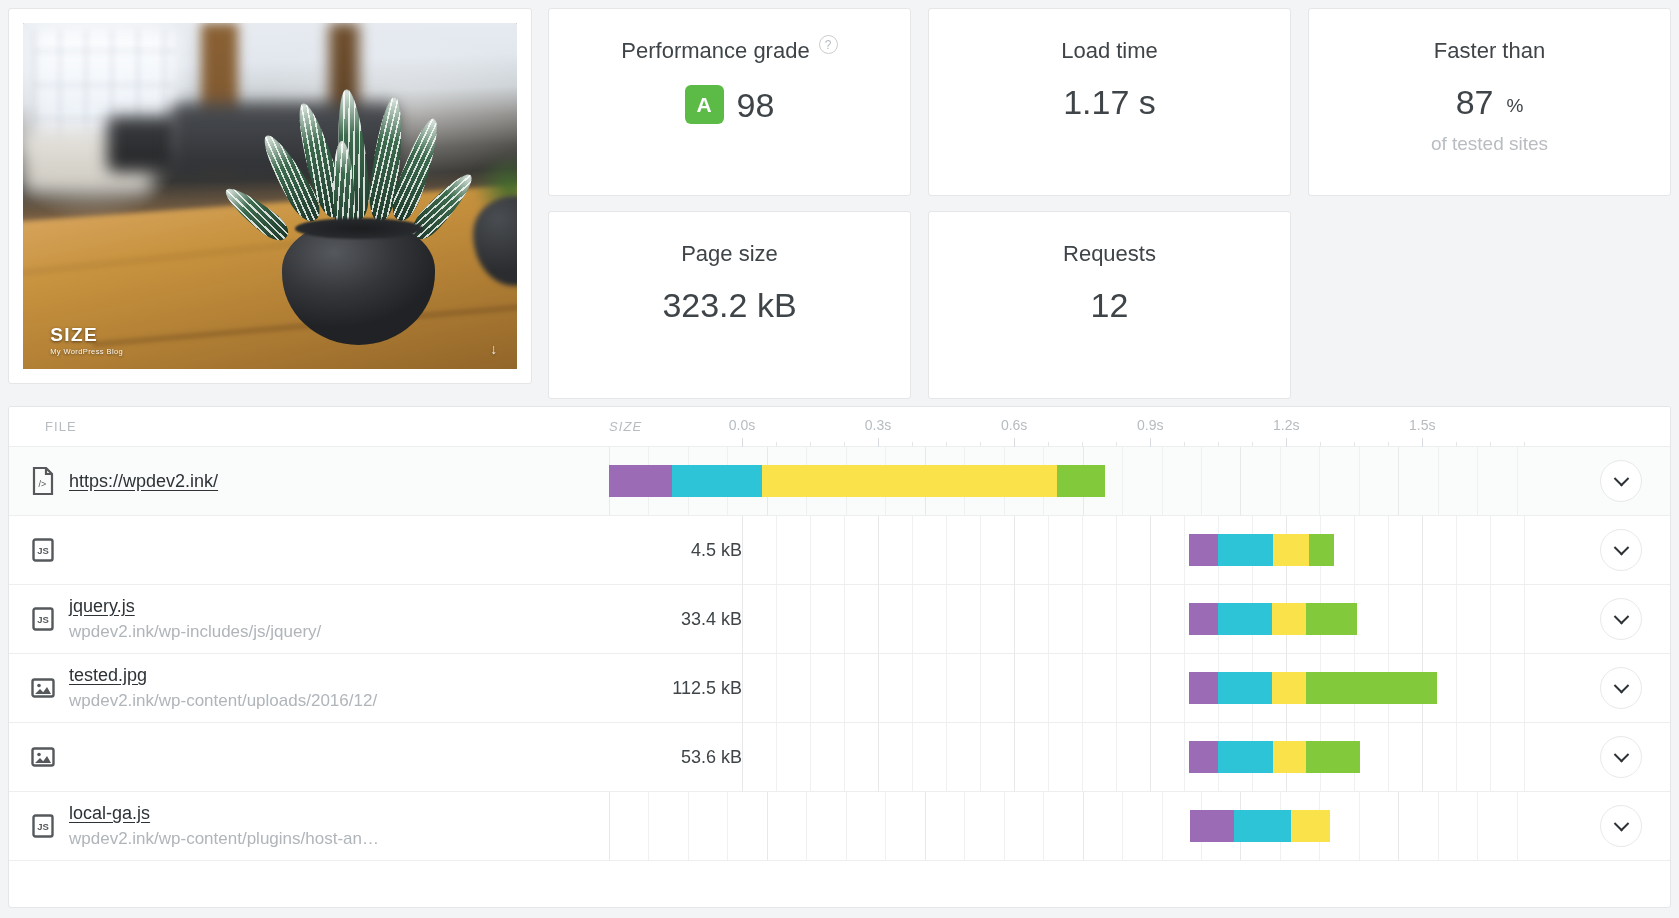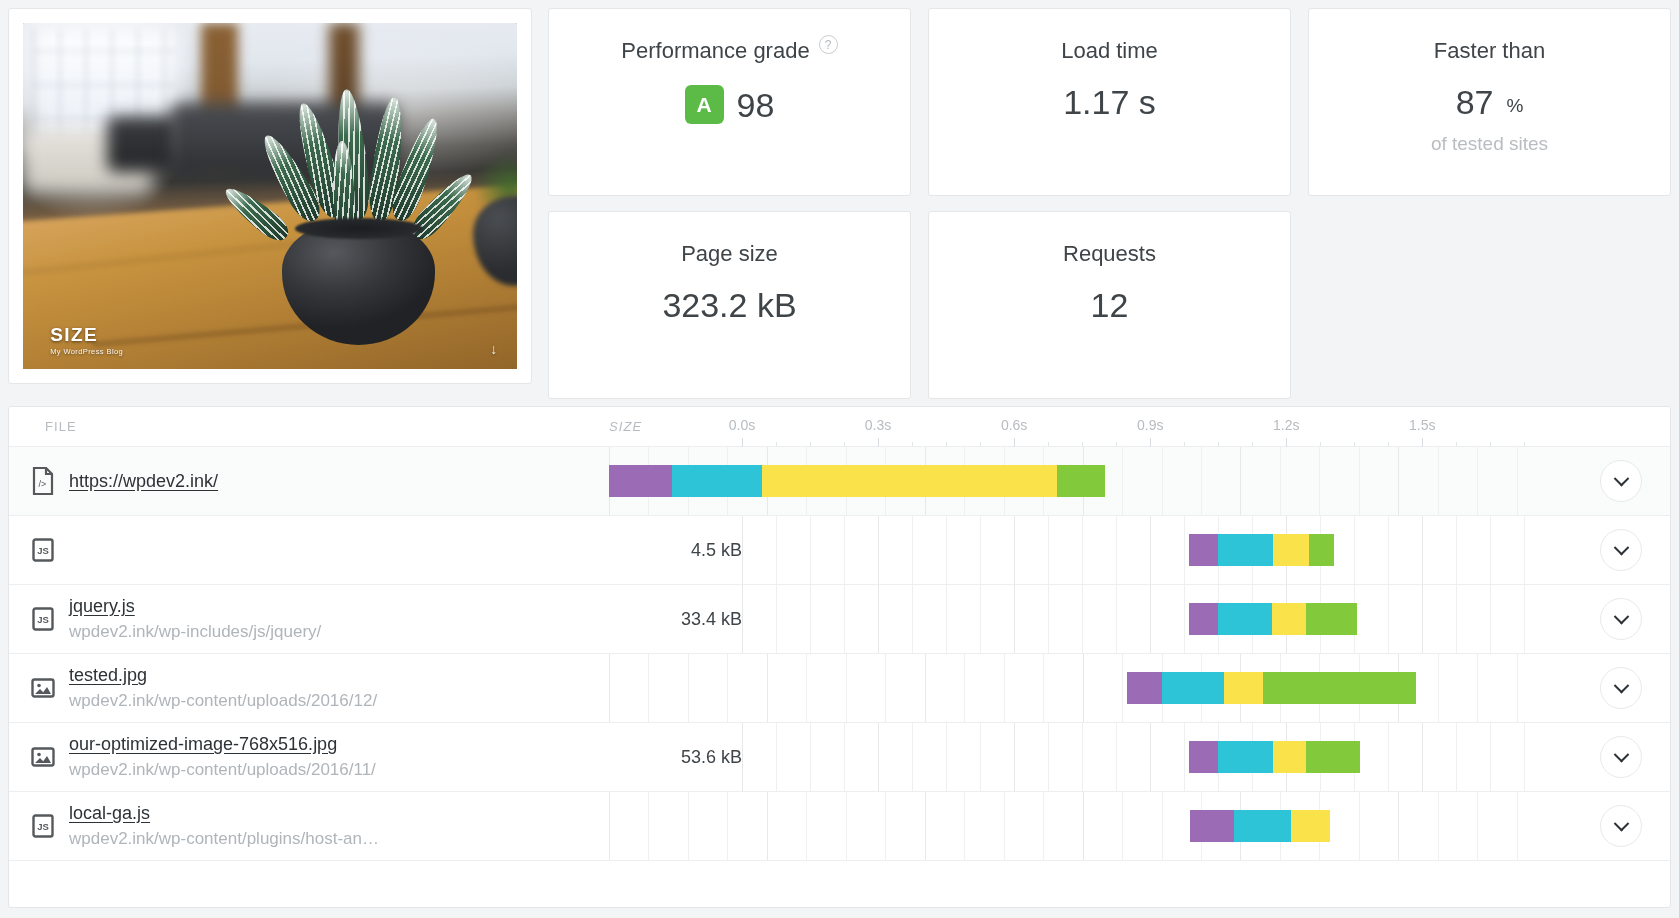--- a/index.html
+++ b/index.html
@@ -653,20 +653,21 @@
             <span class="ficon"><svg viewBox="0 0 24 28" width="24" height="28">
                 <rect x="1.5" y="5.5" width="21" height="17" rx="2" fill="none" stroke="#55595c" stroke-width="2.4"></rect>
                 <circle cx="8" cy="11.5" r="1.8" fill="#55595c"></circle>
                 <path d="M4 20l5-5 3.2 3.2L16 13l4 7z" fill="#55595c"></path>
               </svg></span>
             <div class="fnames">
               <a class="fname">tested.jpg</a>
               <div class="fpath">wpdev2.ink/wp-content/uploads/2016/12/</div>
             </div>
           </div>
+          <div class="cell-size">112.5 kB</div>
           <div class="cell-chart">
             <div class="gridlines">
               <div class="gl major" style="left: 0%;"></div>
               <div class="gl" style="left: 4.09836%;"></div>
               <div class="gl" style="left: 8.19672%;"></div>
               <div class="gl" style="left: 12.2951%;"></div>
               <div class="gl major" style="left: 16.3934%;"></div>
               <div class="gl" style="left: 20.4918%;"></div>
               <div class="gl" style="left: 24.5902%;"></div>
               <div class="gl" style="left: 28.6885%;"></div>
@@ -700,24 +701,20 @@
             </div>
           </div>
         </div>
         <div class="row">
           <div class="cell-file">
             <span class="ficon"><svg viewBox="0 0 24 28" width="24" height="28">
                 <rect x="1.5" y="5.5" width="21" height="17" rx="2" fill="none" stroke="#55595c" stroke-width="2.4"></rect>
                 <circle cx="8" cy="11.5" r="1.8" fill="#55595c"></circle>
                 <path d="M4 20l5-5 3.2 3.2L16 13l4 7z" fill="#55595c"></path>
               </svg></span>
-            <div class="fnames">
-              <a class="fname">our-optimized-image-768x516.jpg</a>
-              <div class="fpath">wpdev2.ink/wp-content/uploads/2016/11/</div>
-            </div>
           </div>
           <div class="cell-size">53.6 kB</div>
           <div class="cell-chart">
             <div class="gridlines">
               <div class="gl major" style="left: 0%;"></div>
               <div class="gl" style="left: 4.09836%;"></div>
               <div class="gl" style="left: 8.19672%;"></div>
               <div class="gl" style="left: 12.2951%;"></div>
               <div class="gl major" style="left: 16.3934%;"></div>
               <div class="gl" style="left: 20.4918%;"></div>

